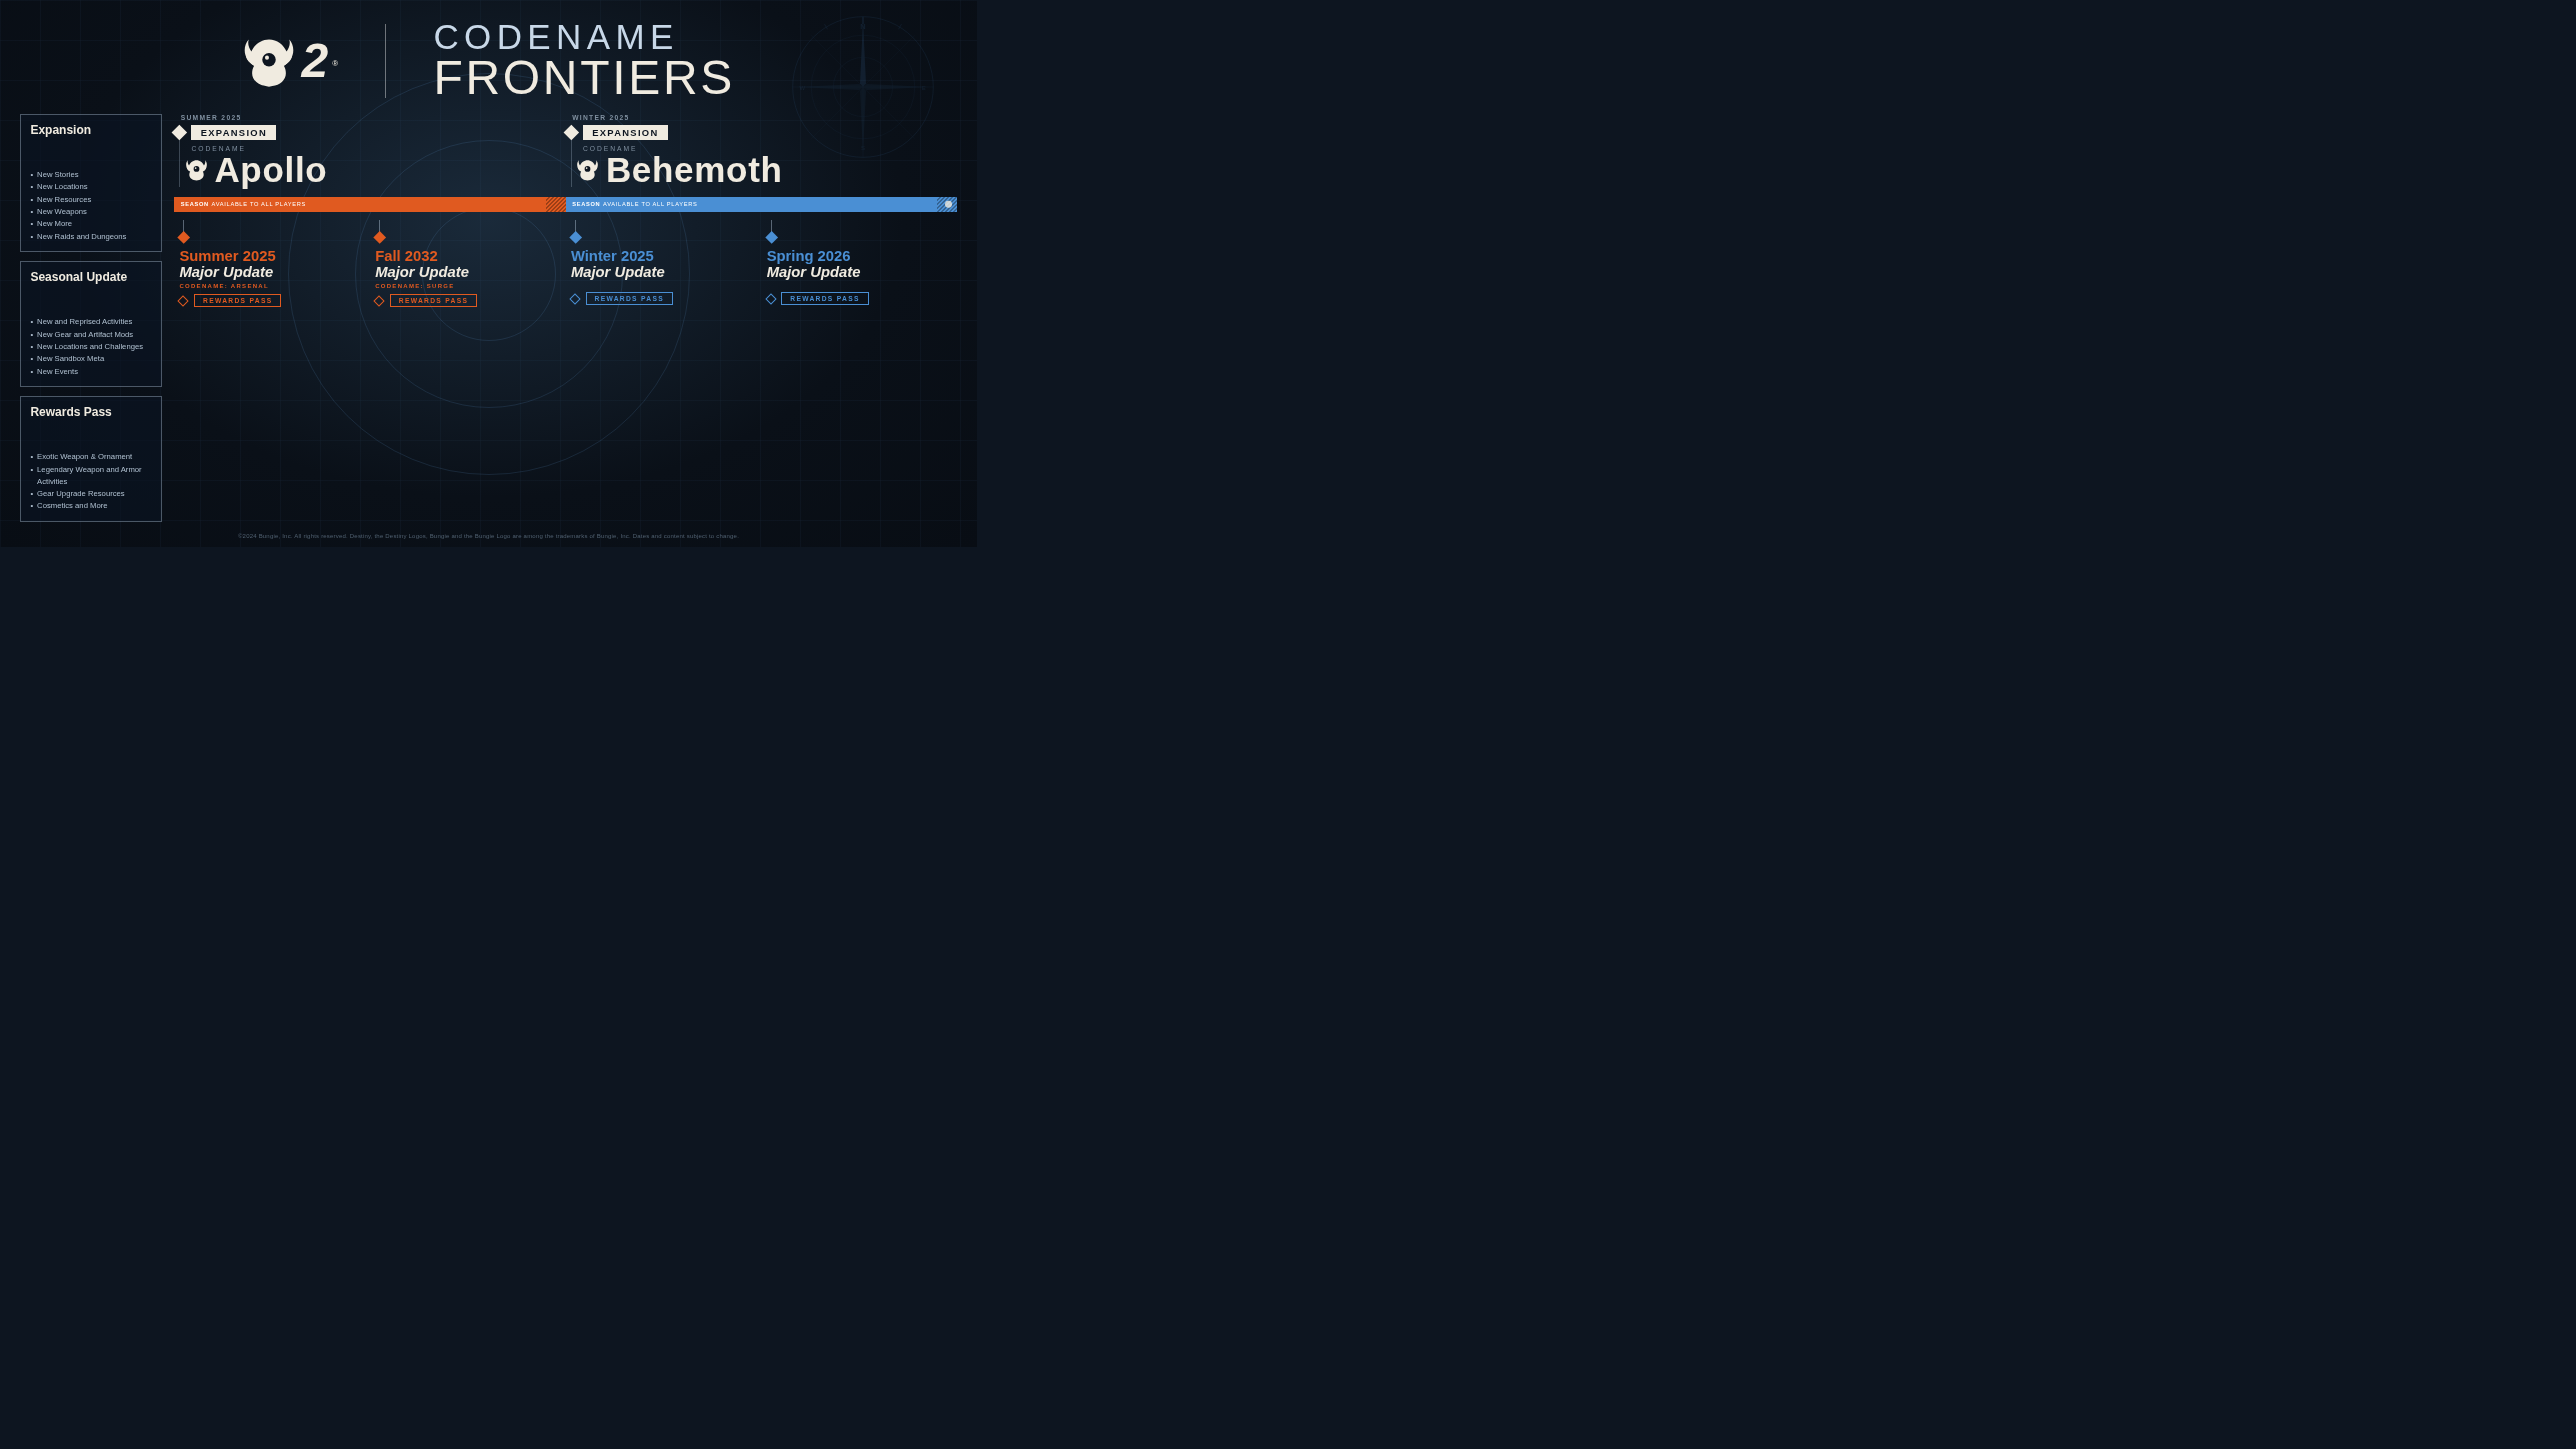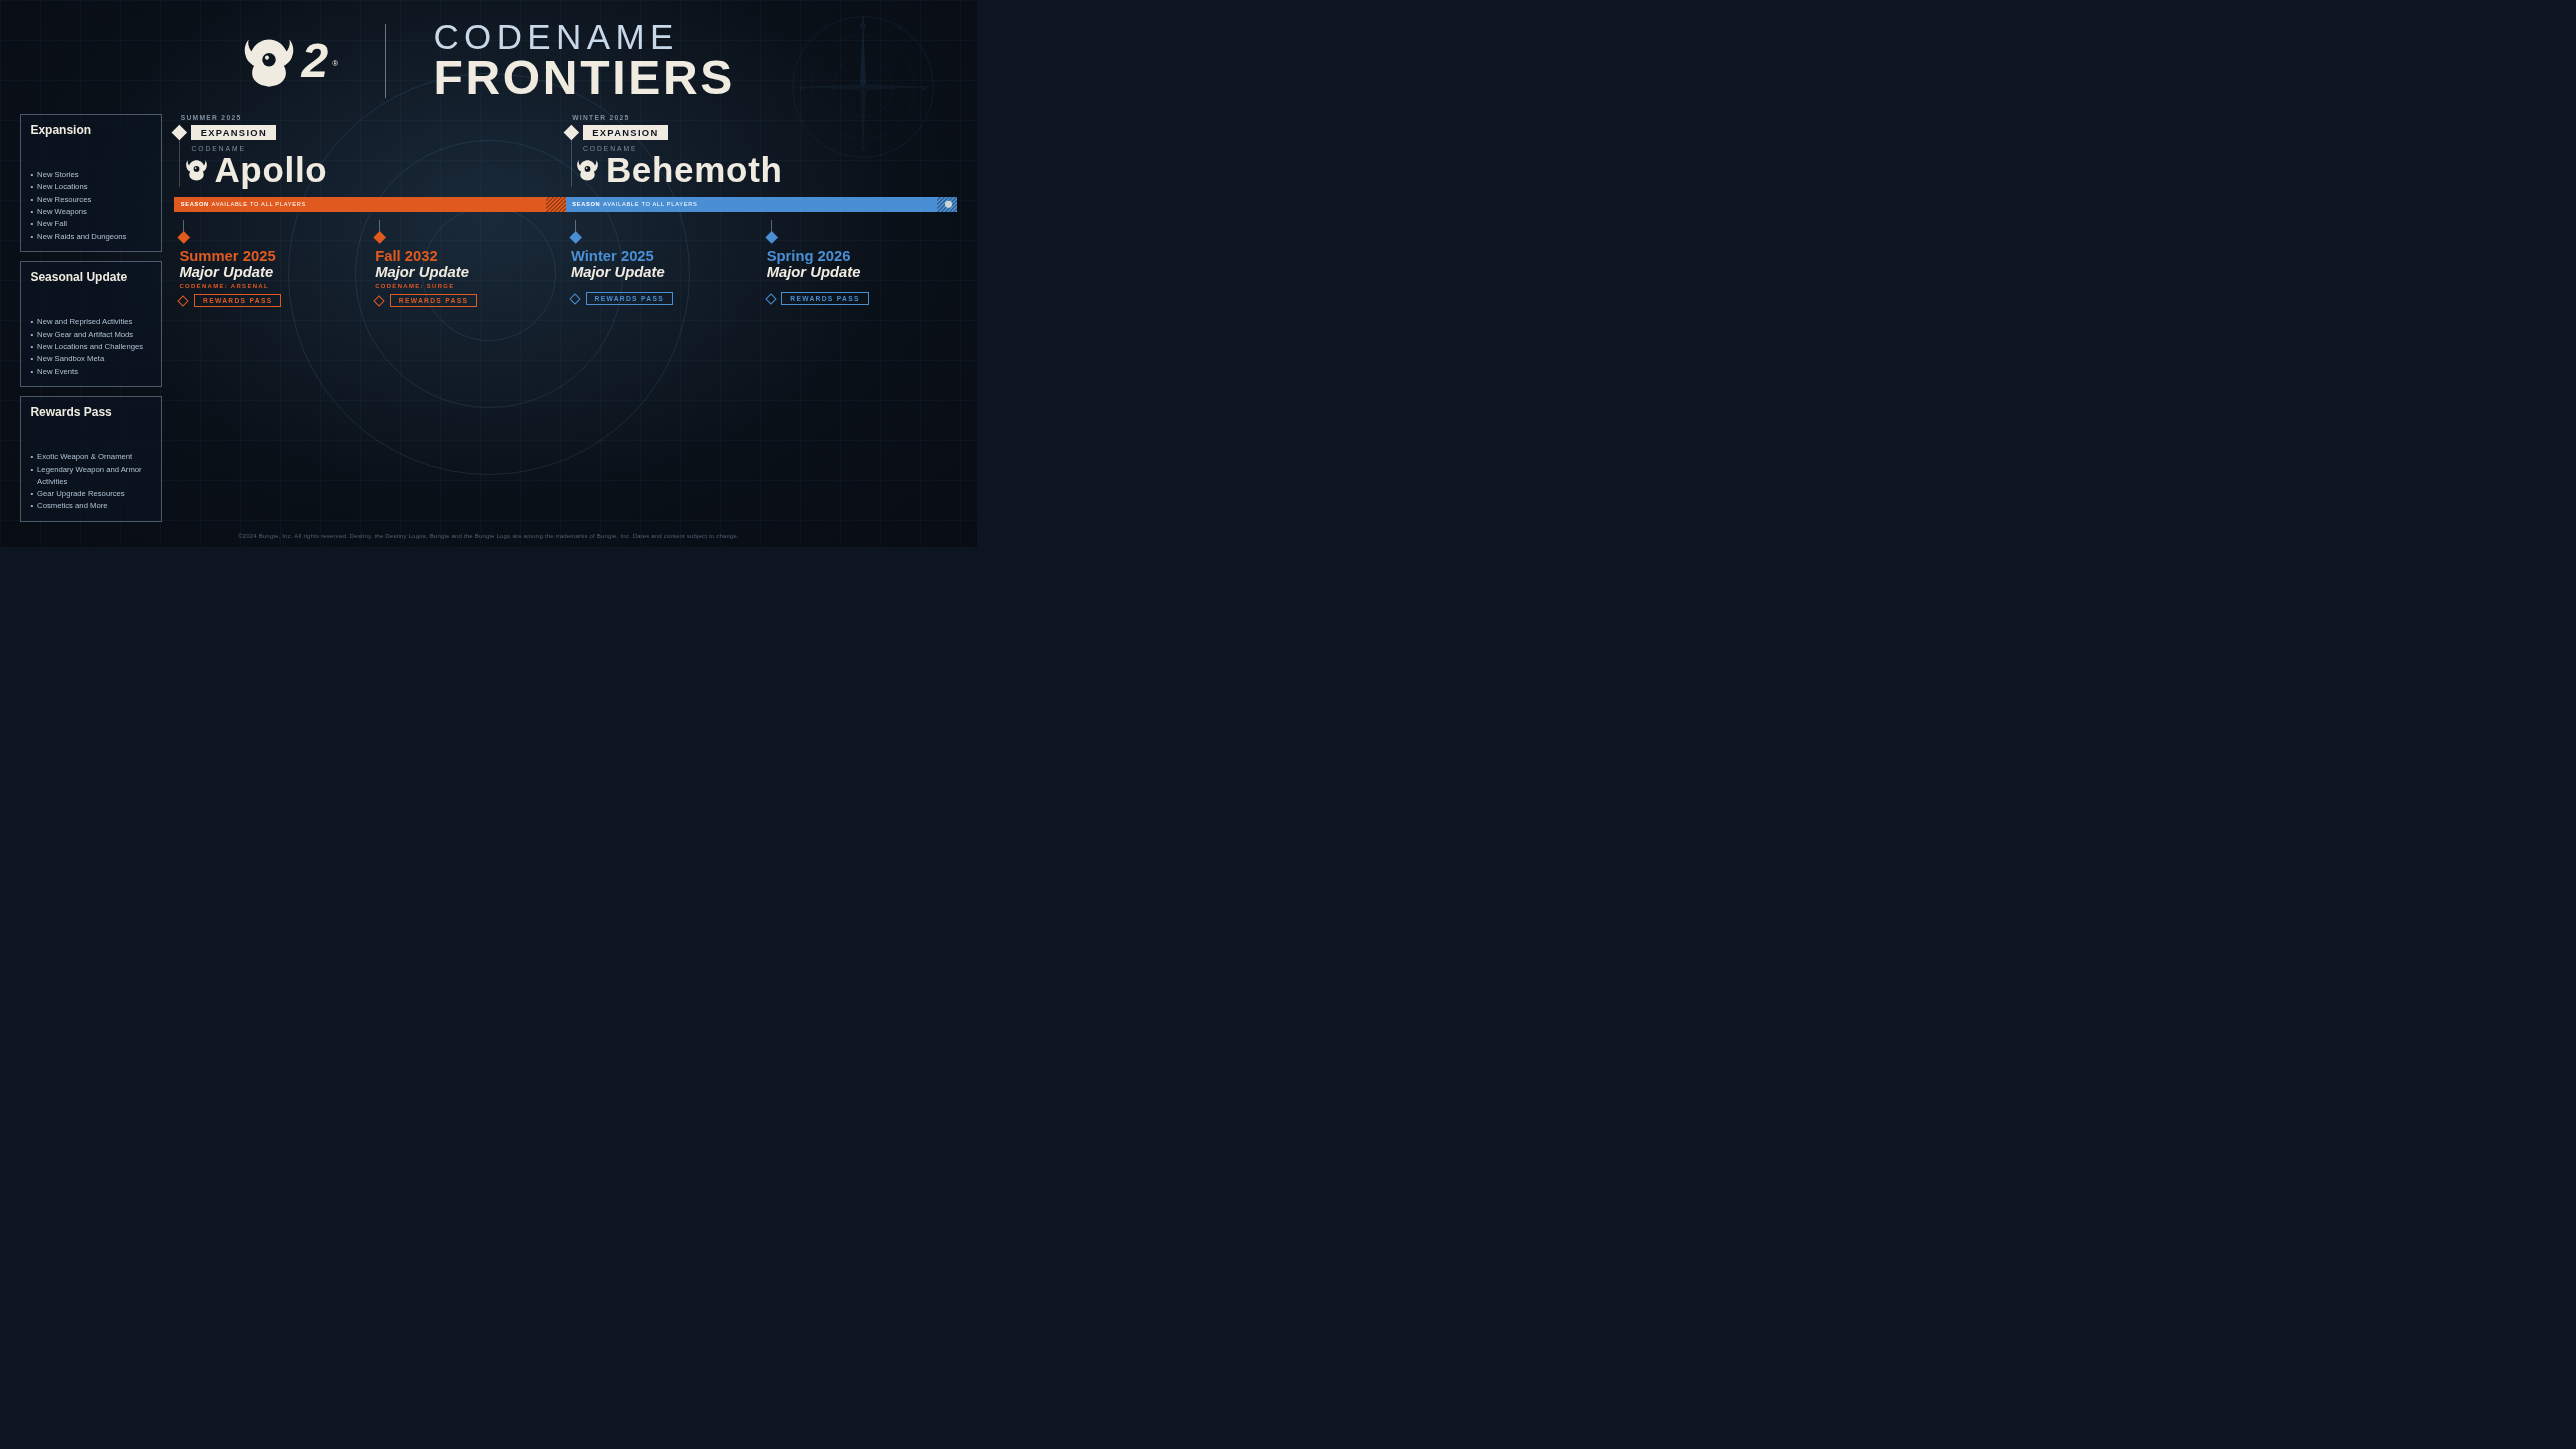--- a/index.html
+++ b/index.html
@@ -107,21 +107,21 @@
     .codename-top {
       font-size: 35px;
       font-weight: 300;
       color: #c8d8e8;
       letter-spacing: 5.4px;
       text-transform: uppercase;
     }
 
     .codename-bottom {
       font-size: 48px;
-      font-weight: 700;
+      font-weight: 400;
       color: #f0ebe0;
       letter-spacing: 2.7px;
       text-transform: uppercase;
     }
 
     
     .main-body {
       display: flex;
       flex: 1;
       padding: 0 20px 0 20px;
@@ -438,21 +438,21 @@
 
     <div class="legend">
 
       <div class="legend-box">
         <div class="legend-title">Expansion</div>
         <ul class="legend-list">
           <li>New Stories</li>
           <li>New Locations</li>
           <li>New Resources</li>
           <li>New Weapons</li>
-          <li>New Fall</li>
+          <li>New More</li>
           <li>New Raids and Dungeons</li>
         </ul>
       </div>
 
       <div class="legend-box">
         <div class="legend-title">Seasonal Update</div>
         <ul class="legend-list">
           <li>New and Reprised Activities</li>
           <li>New Gear and Artifact Mods</li>
           <li>New Locations and Challenges</li>

